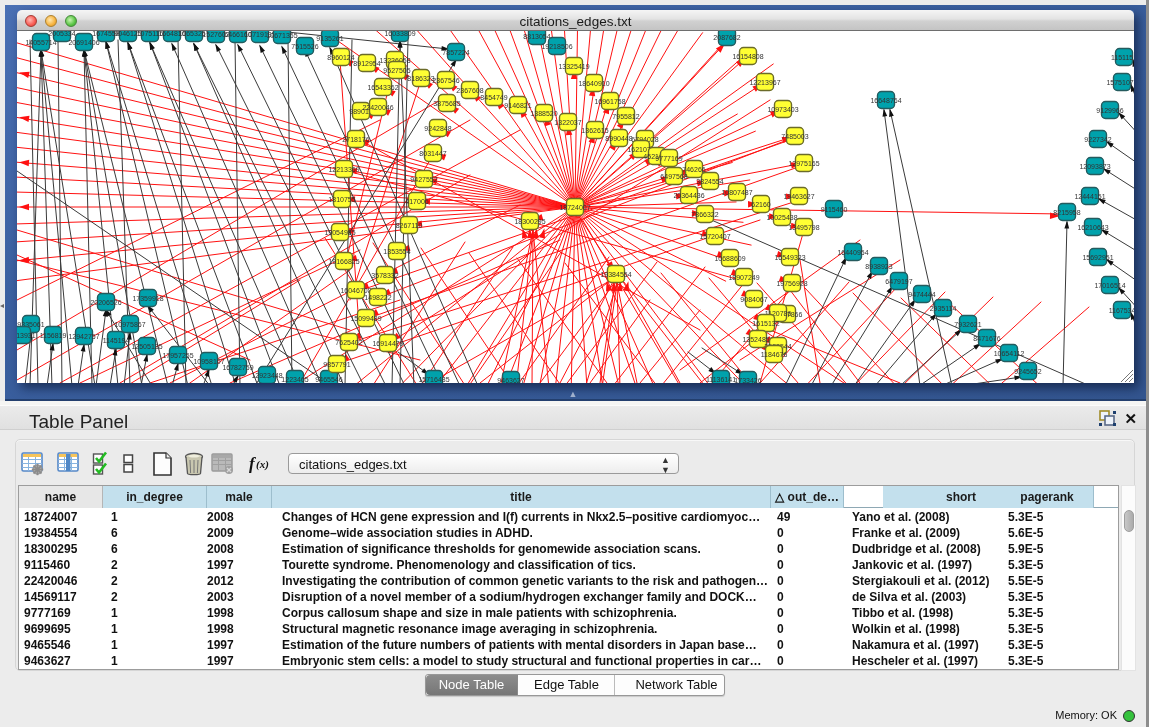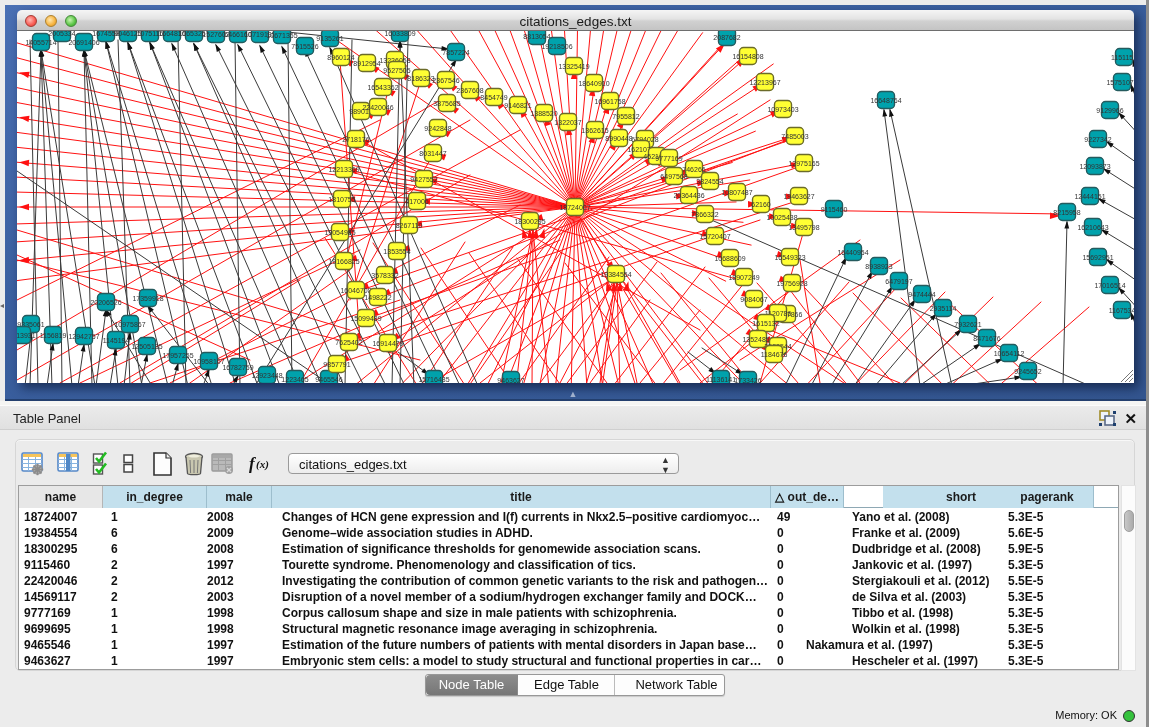--- a/index.html
+++ b/index.html
@@ -31,21 +31,21 @@
 
 
 #divarrow { position:absolute; left:567px; top:391px; width:12px; height:7px; color:#9fb0cc; font-size:9px; line-height:7px; text-align:center;}
 
 
 #leftarrow { position:absolute; left:0px; top:301px; width:4px; height:9px; color:#666; font-size:8px; line-height:9px; }
 
 
 #tp-head { position:absolute; left:0; top:405px; width:1146px; height:25px;
   background:linear-gradient(#ebebeb,#e0e0e0); border-top:1px solid #fbfbfb; border-bottom:1px solid #cfcfcf; }
-#tp-title { position:absolute; left:13px; top:5px; font-size:13px; color:#222; }
+#tp-title { position:absolute; left:29px; top:5px; font-size:19px; color:#222; }
 #tp-icons { position:absolute; right:28px; top:4px; }
 #tp-close { position:absolute; right:9px; top:4px; font-size:15px; font-weight:bold; color:#111; }
 
 #tp-body { position:absolute; left:0; top:431px; width:1146px; height:296px; background:#ececec; }
 #toolpane { position:absolute; left:15px; top:8px; width:1120px; height:232px;
   background:#ebebeb; border:1px solid #d6d6d6; border-radius:5px;
   box-shadow:inset 0 1px 0 #f8f8f8; }
 
 
 #toolbar { position:absolute; left:0; top:0; width:100%; height:44px; }
@@ -942,21 +942,21 @@
             <span class="c" style="left:758px">0</span>
             <span class="c" style="left:833px">Wolkin et al. (1998)</span>
             <span class="c" style="left:989px">5.3E-5</span>
           </div>
 <div class="row" style="top:151px">
             <span class="c" style="left:5px">9465546</span>
             <span class="c" style="left:92px">1</span>
             <span class="c" style="left:188px">1997</span>
             <span class="c" style="left:263px">Estimation of the future numbers of patients with mental disorders in Japan base…</span>
             <span class="c" style="left:758px">0</span>
-            <span class="c" style="left:787px">Nakamura et al. (1997)</span>
+            <span class="c" style="left:833px">Nakamura et al. (1997)</span>
             <span class="c" style="left:989px">5.3E-5</span>
           </div>
 <div class="row" style="top:167px">
             <span class="c" style="left:5px">9463627</span>
             <span class="c" style="left:92px">1</span>
             <span class="c" style="left:188px">1997</span>
             <span class="c" style="left:263px">Embryonic stem cells: a model to study structural and functional properties in car…</span>
             <span class="c" style="left:758px">0</span>
             <span class="c" style="left:833px">Hescheler et al. (1997)</span>
             <span class="c" style="left:989px">5.3E-5</span>

